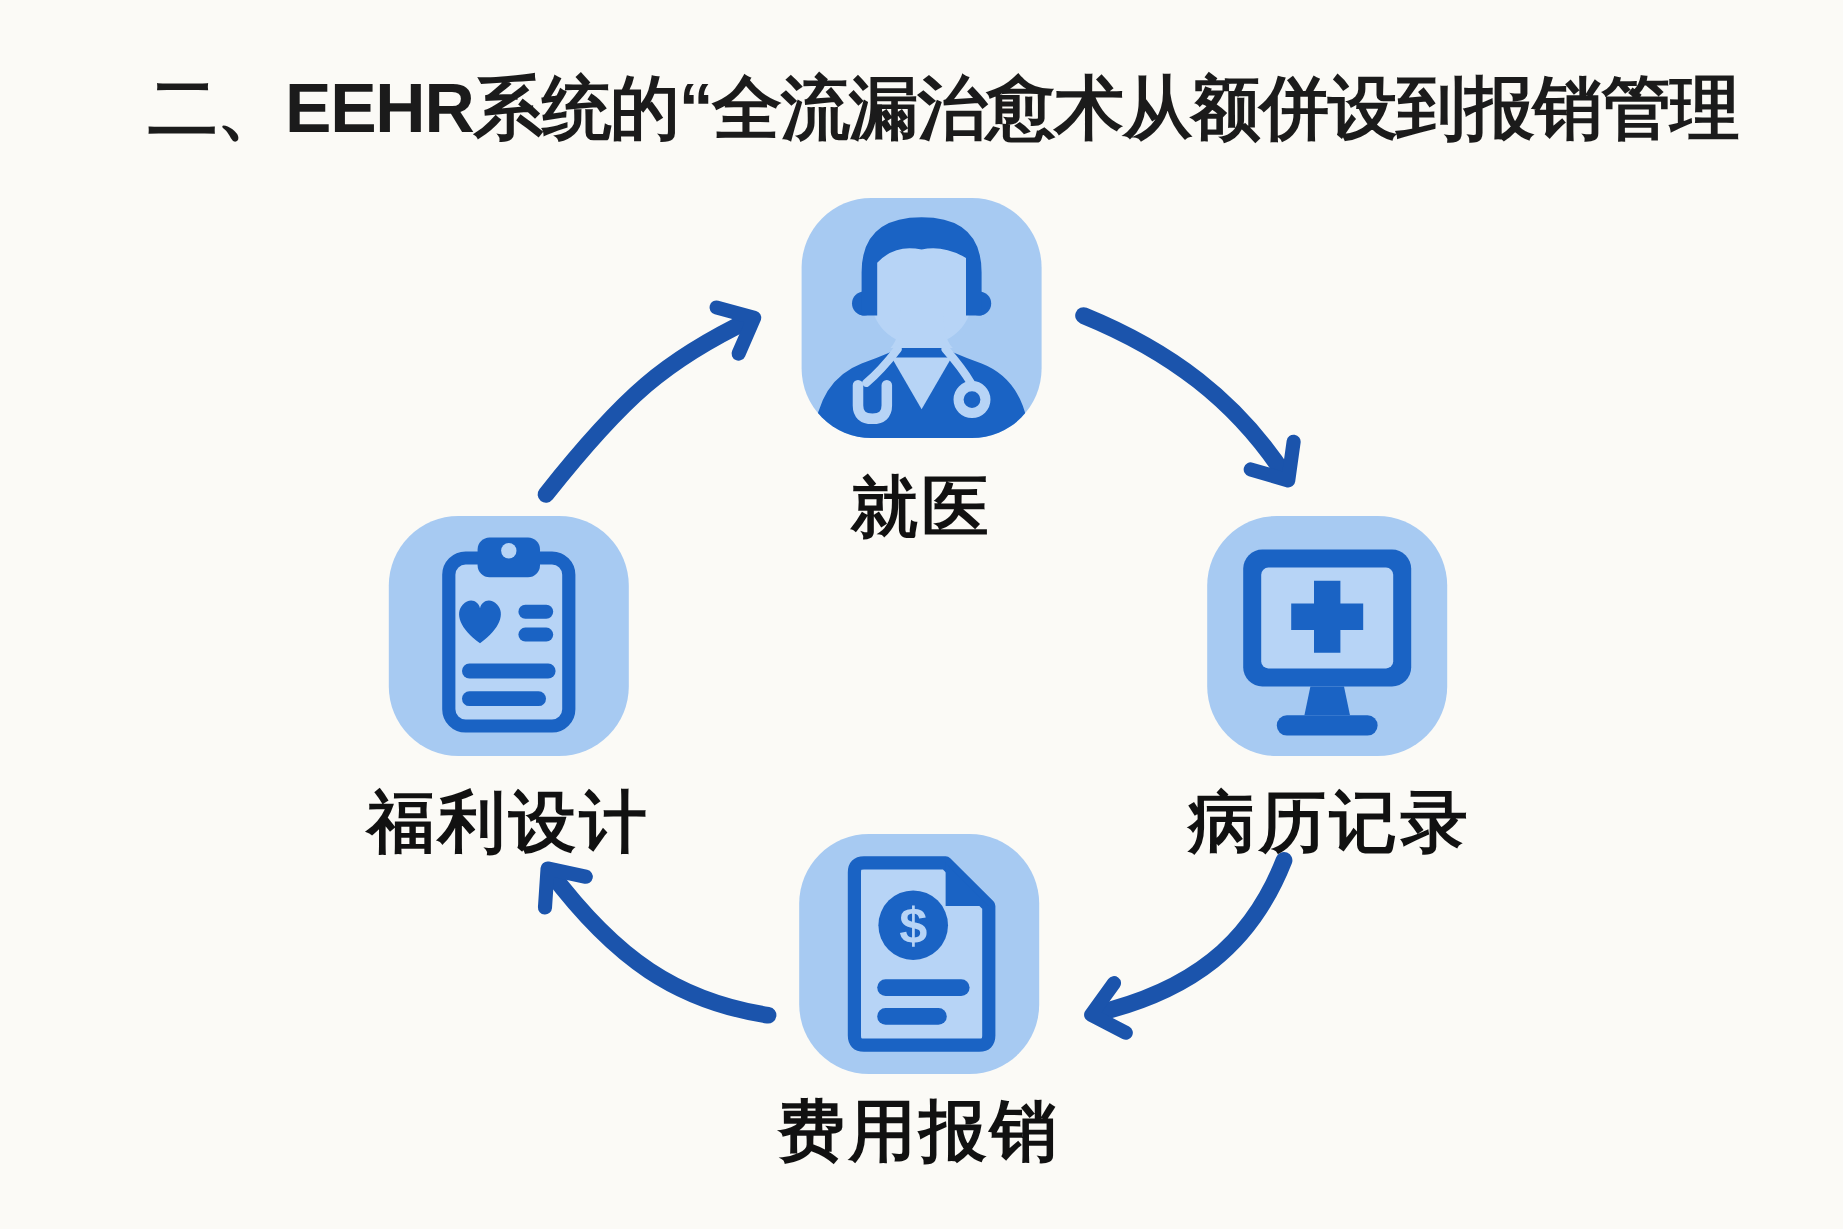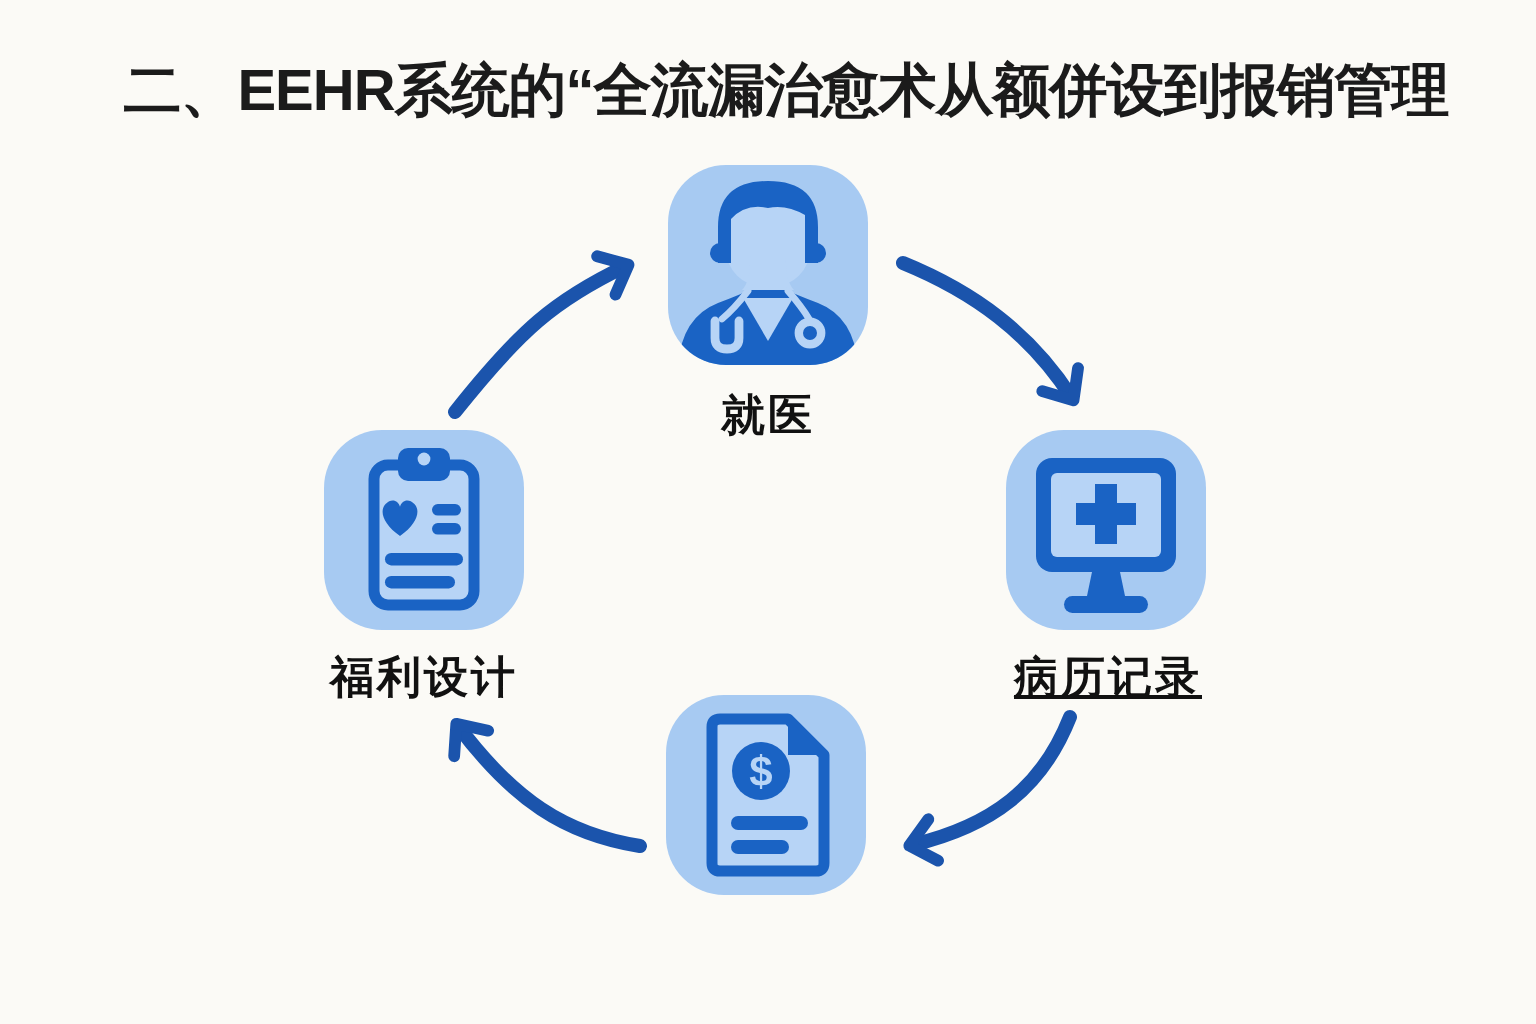--- a/index.html
+++ b/index.html
@@ -31,21 +31,21 @@
   .tile{
     position:absolute;width:200px;height:200px;
     border-radius:58px;
     background:var(--tile-bg);
     overflow:hidden;
   }
   .tile svg{display:block;width:200px;height:200px;}
   .node-label{
     position:absolute;width:340px;
     text-align:center;
-    font-size:44px;font-weight:900;
+    font-size:56px;font-weight:900;
     letter-spacing:3px;
     color:var(--label-text);
     white-space:nowrap;
   }
   .arrows{position:absolute;left:0;top:0;width:1536px;height:1024px;pointer-events:none;}
   .arrow-path{fill:none;stroke:var(--arrow);stroke-width:14;stroke-linecap:round;}
   .ah{stroke:var(--arrow);}
   .ic-dark{fill:var(--icon-dark);}
   .ic-light{fill:var(--icon-light);}
   .st-light{stroke:var(--icon-light);fill:none;}
@@ -91,32 +91,33 @@
 
   <div class="tile" style="left:1006px;top:430px;">
     <svg viewBox="0 0 100 100">
       <rect class="ic-dark" x="15" y="14" width="70" height="57" rx="8"></rect>
       <rect class="ic-light" x="22.5" y="21.5" width="55" height="42" rx="3"></rect>
       <path class="ic-dark" d="M 44.5 27 L 55.5 27 L 55.5 36.5 L 65 36.5 L 65 47.5 L 55.5 47.5 L 55.5 57 L 44.5 57 L 44.5 47.5 L 35 47.5 L 35 36.5 L 44.5 36.5 Z"></path>
       <path class="ic-dark" d="M 43 71 L 57 71 L 59.5 83 L 40.5 83 Z"></path>
       <rect class="ic-dark" x="29" y="83" width="42" height="8.5" rx="4.2"></rect>
     </svg>
   </div>
-  <div class="node-label" style="left:938px;top:648px;text-decoration:underline;">病历记录</div>
+  <div class="node-label" style="left:938px;top:648px;">病历记录</div>
 
   <div class="tile" style="left:666px;top:695px;">
     <svg viewBox="0 0 100 100">
       <path class="doc-body" d="M 27 12 L 61 12 L 79 30 L 79 84 Q 79 88 75 88 L 27 88 Q 23 88 23 84 L 23 16 Q 23 12 27 12 Z"></path>
       <path class="ic-dark" d="M 61 12 L 79 30 L 61 30 Z"></path>
       <circle class="ic-dark" cx="47.5" cy="38" r="14.5"></circle>
       <text class="dollar" x="47.5" y="45.5">$</text>
       <rect class="ic-dark" x="32.5" y="60.5" width="38.5" height="7" rx="3.5"></rect>
       <rect class="ic-dark" x="32.5" y="72.5" width="29" height="7" rx="3.5"></rect>
     </svg>
   </div>
+  <div class="node-label" style="left:596px;top:906px;">费用报销</div>
 
   <div class="tile" style="left:324px;top:430px;">
     <svg viewBox="0 0 100 100">
       <rect class="board-body" x="25" y="17.5" width="50" height="70" rx="7"></rect>
       <rect class="ic-dark" x="37" y="9" width="26" height="16.5" rx="5"></rect>
       <circle class="ic-light" cx="50" cy="14.5" r="3.2"></circle>
       <path class="ic-dark" d="M 38 53 C 29.5 47 27.5 40.5 30.8 37 C 33.8 33.8 37.3 35.4 38 38.4 C 38.7 35.4 42.2 33.8 45.2 37 C 48.5 40.5 46.5 47 38 53 Z"></path>
       <rect class="ic-dark" x="54" y="37" width="14.5" height="5.8" rx="2.9"></rect>
       <rect class="ic-dark" x="54" y="46.5" width="14.5" height="5.8" rx="2.9"></rect>
       <rect class="ic-dark" x="30.5" y="61.5" width="39" height="6.2" rx="3.1"></rect>

